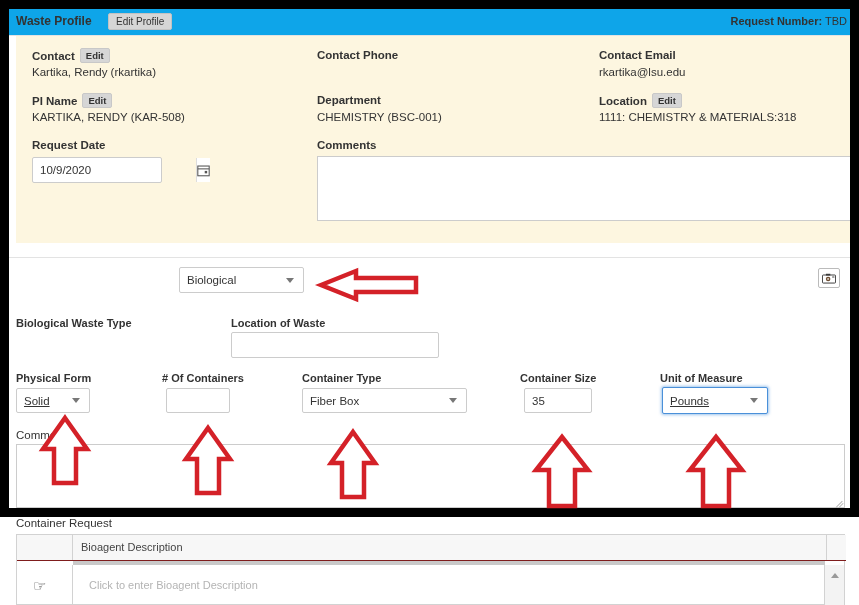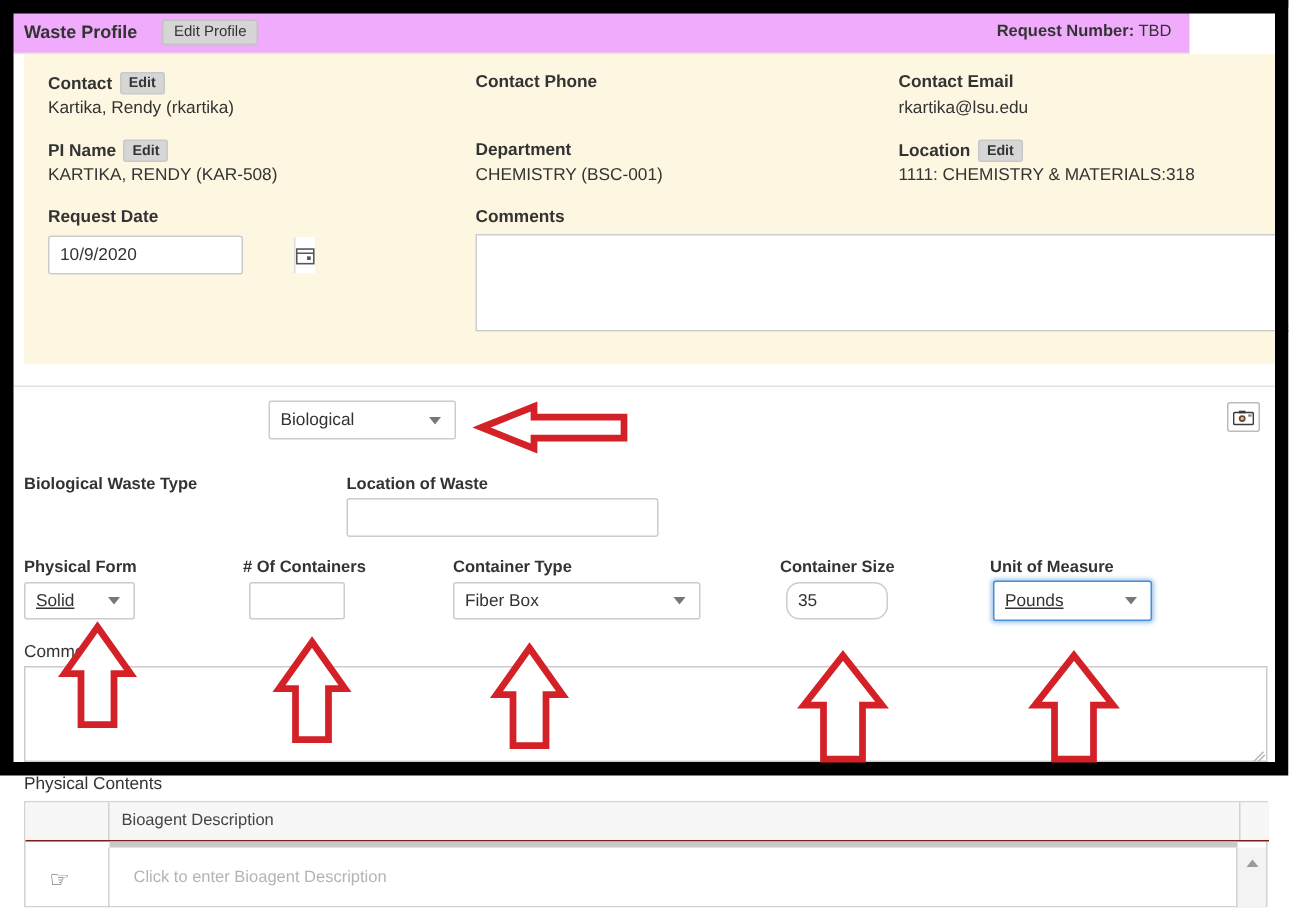--- a/index.html
+++ b/index.html
@@ -10,22 +10,22 @@
     font-family: "Liberation Sans", sans-serif;
     overflow: hidden;
   }
   #root { position: relative; width: 859px; height: 605px; background:#fff; }
 
   
   .top-black-line { position:absolute; left:0; top:0; width:859px; height:5px; background:#000; }
 
   
   .profile-header {
-    position:absolute; left:0; top:5px; width:793px; height:31px;
-    background:#f0abfc; border-bottom:1px solid #e3e3e3;
+    position:absolute; left:0; top:5px; width:859px; height:31px;
+    background:#0ea5e9; border-bottom:1px solid #e3e3e3;
   }
   .profile-title {
     position:absolute; left:16px; top:9px;
     font-size:12px; font-weight:bold; color:#333;
   }
   .edit-profile-btn {
     position:absolute; left:108px; top:8px;
     background:#d6d6d6; border:1px solid #c2c2c2; border-radius:2px;
     font-size:10px; color:#333; padding:2px 7px; cursor:pointer;
     font-family:"Liberation Sans", sans-serif;
@@ -150,21 +150,21 @@
     background:transparent;
   }
   .spinner { width:18px; border-left:1px solid #ddd; display:flex; flex-direction:column;
              align-items:center; justify-content:center; cursor:pointer; }
   .sp-up { width:0;height:0;border-left:4px solid transparent;border-right:4px solid transparent;border-bottom:5px solid #555; margin-bottom:2px;}
   .sp-dn { width:0;height:0;border-left:4px solid transparent;border-right:4px solid transparent;border-top:5px solid #555;}
 
   .conttype-label { left:302px; top:372px; }
   .conttype-select { left:302px; top:388px; width:165px; height:25px; }
   .contsize-label { left:520px; top:372px; }
-  .contsize-input { left:524px; top:388px; width:68px; height:25px;border-radius:9px; }
+  .contsize-input { left:524px; top:388px; width:68px; height:25px; }
   .uom-label { left:660px; top:372px; }
   .uom-select {
     left:662px; top:387px; width:106px; height:27px;
     border:1px solid #4a90d9;
     box-shadow:0 0 3px 1px rgba(80,150,220,0.55);
     text-decoration:underline;
   }
 
   .cmt2-label { position:absolute; left:16px; top:429px; font-size:11.5px; color:#333; }
   .cmt2-box {
@@ -308,21 +308,21 @@
   <div class="f-label uom-label">Unit of Measure</div>
   <div class="select-box uom-select">
     <span class="sel-text">Pounds</span>
     <span class="caret"></span>
   </div>
 
   <div class="cmt2-label">Comments</div>
   <textarea class="cmt2-box" style=""></textarea>
   <div class="resize-grip" style="left:836px; top:499px;"></div>
 
-  <div class="contents-label">Physical Contents</div>
+  <div class="contents-label">Container Request</div>
   <div class="contents-table">
     <div class="tbl-head">
       <div class="tbl-head-gutter"></div>
       <div class="tbl-head-cell">Bioagent Description</div>
       <div class="tbl-head-right"></div>
     </div>
     <div class="tbl-subline"></div>
     <div class="tbl-row">
       <div class="tbl-row-gutter">
         <span class="hand-icon">☞</span>

